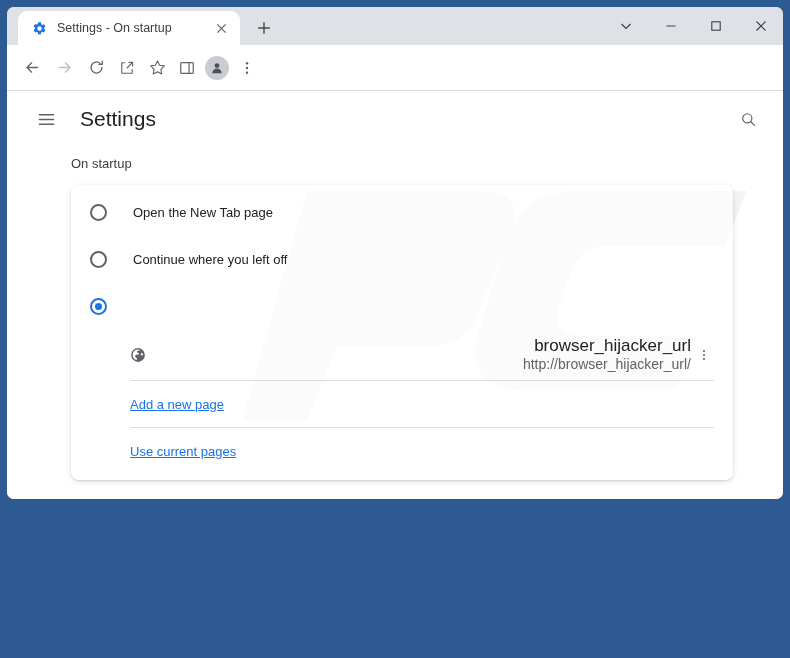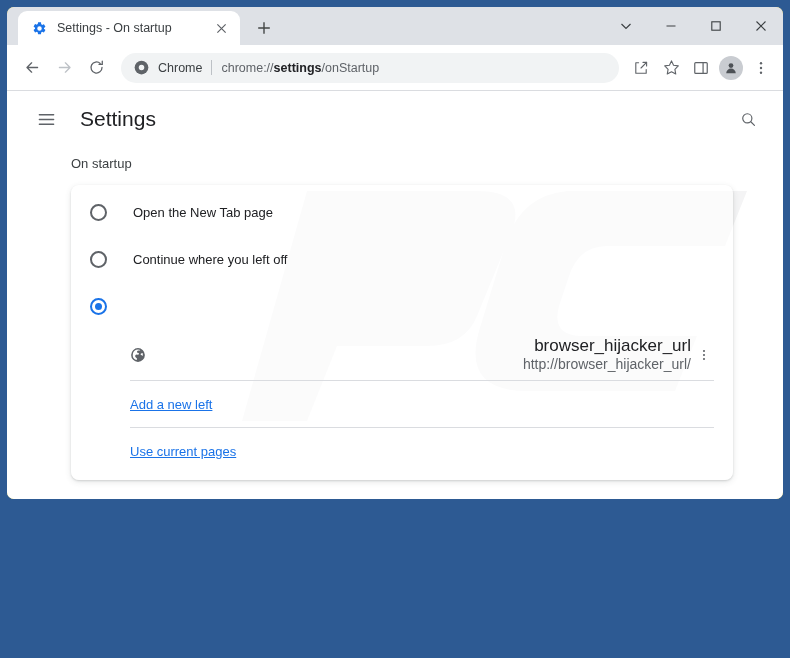--- a/index.html
+++ b/index.html
@@ -364,32 +364,20 @@
           <path d="M4 10 H16 M11 4.5 L16.5 10 L11 15.5"></path>
         </svg>
       </div>
       <div class="navbtn">
         <svg width="17" height="17" viewBox="0 0 20 20" stroke="currentColor" stroke-width="1.5" fill="none" stroke-linecap="round">
           <path d="M16.5 10 a6.5 6.5 0 1 1 -2.1 -4.8"></path>
           <path d="M16.8 2.6 V6.4 H13"></path>
         </svg>
       </div>
 
-      <div class="omnibox">
-        <span class="omni-icon">
-          <svg width="15" height="15" viewBox="0 0 24 24" fill="#5f6368">
-            <circle cx="12" cy="12" r="11"></circle>
-            <circle cx="12" cy="12" r="4.4" fill="#f1f3f4"></circle>
-            <path d="M12 7.6 H22.4 L19 3 H9 Z" fill="#f1f3f4" opacity="0.0"></path>
-          </svg>
-        </span>
-        <span class="omni-scheme">Chrome</span>
-        <span class="omni-sep"></span>
-        <span class="omni-url"><span>chrome://</span><b>settings</b><span>/onStartup</span></span>
-      </div>
 
       <div class="tbicon">
         <svg width="16" height="16" viewBox="0 0 20 20" stroke="currentColor" stroke-width="1.4" fill="none" stroke-linecap="round" stroke-linejoin="round">
           <path d="M7 3.5 H3.5 V16.5 H16.5 V12"></path>
           <path d="M10 10 L17 3"></path>
           <path d="M12.5 3 H17 V7.5"></path>
         </svg>
       </div>
       <div class="tbicon">
         <svg width="17" height="17" viewBox="0 0 20 20" stroke="currentColor" stroke-width="1.3" fill="none" stroke-linejoin="round">
@@ -493,21 +481,21 @@
               <circle cx="10" cy="4.2" r="1.5"></circle>
               <circle cx="10" cy="10" r="1.5"></circle>
               <circle cx="10" cy="15.8" r="1.5"></circle>
             </svg>
           </span>
         </div>
 
         <div class="divider"></div>
 
         <div class="link-row">
-          <span class="link-text">Add a new left</span>
+          <span class="link-text">Add a new page</span>
         </div>
 
         <div class="divider"></div>
 
         <div class="link-row">
           <span class="link-text">Use current pages</span>
         </div>
 
       </div>
     </div>

